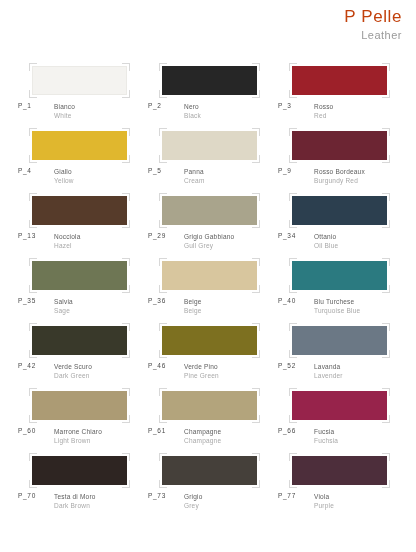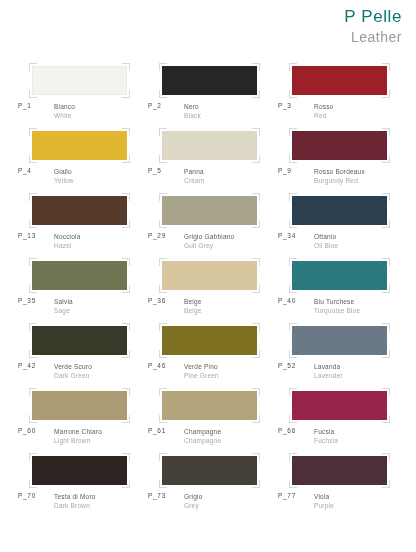--- a/index.html
+++ b/index.html
@@ -20,26 +20,26 @@
   #brand-header {
     position: absolute;
     top: 8px;
     right: 14px;
     text-align: right;
     line-height: 1;
   }
   #brand-title {
     font-size: 17px;
     font-weight: 400;
-    color: #0f766e;
+    color: #c2410c;
     letter-spacing: 0.6px;
     display: block;
   }
   #brand-subtitle {
-    font-size: 14px;
+    font-size: 11px;
     font-weight: 400;
     color: #9a9a9a;
     letter-spacing: 0.5px;
     display: block;
     margin-top: 5px;
   }
 
   
   #swatch-grid {
     position: absolute;

